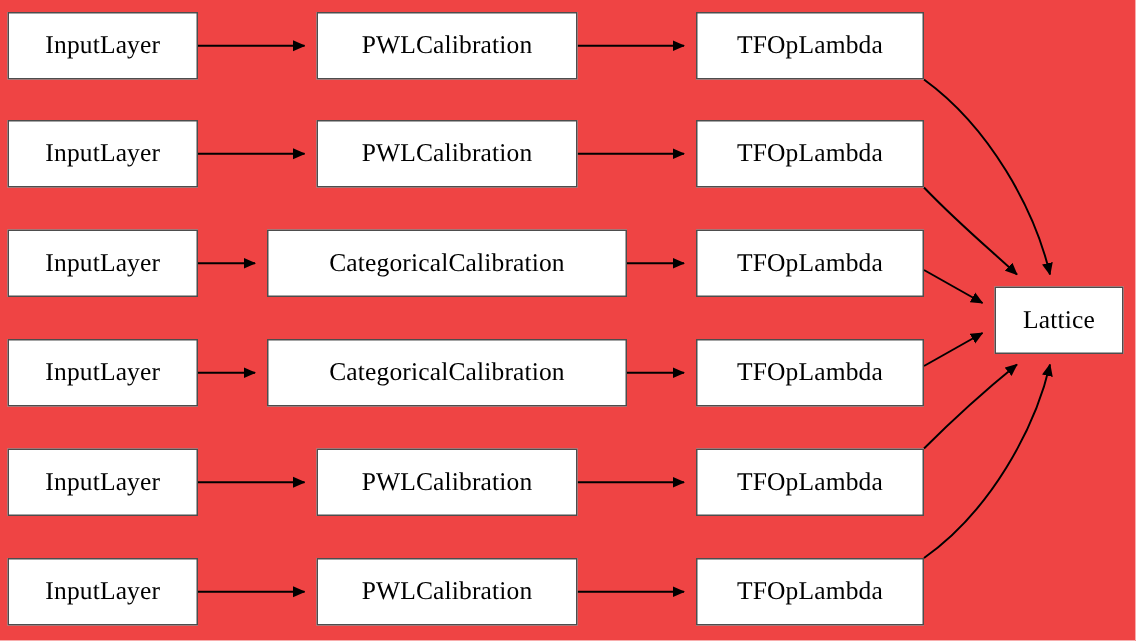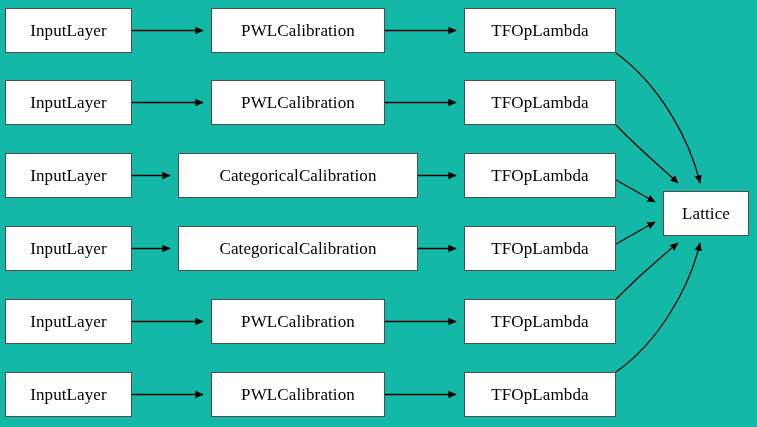--- a/index.html
+++ b/index.html
@@ -4,21 +4,21 @@
 <style>
   html, body {
     margin: 0;
     padding: 0;
     background: #ffffff;
   }
   #canvas {
     position: relative;
     width: 757px;
     height: 427px;
-    background: #14b8a6;
+    background: #ef4444;
     overflow: hidden;
     font-family: "Liberation Serif", "DejaVu Serif", serif;
   }
   #edge-layer {
     position: absolute;
     left: 0;
     top: 0;
     width: 757px;
     height: 427px;
     pointer-events: none;

